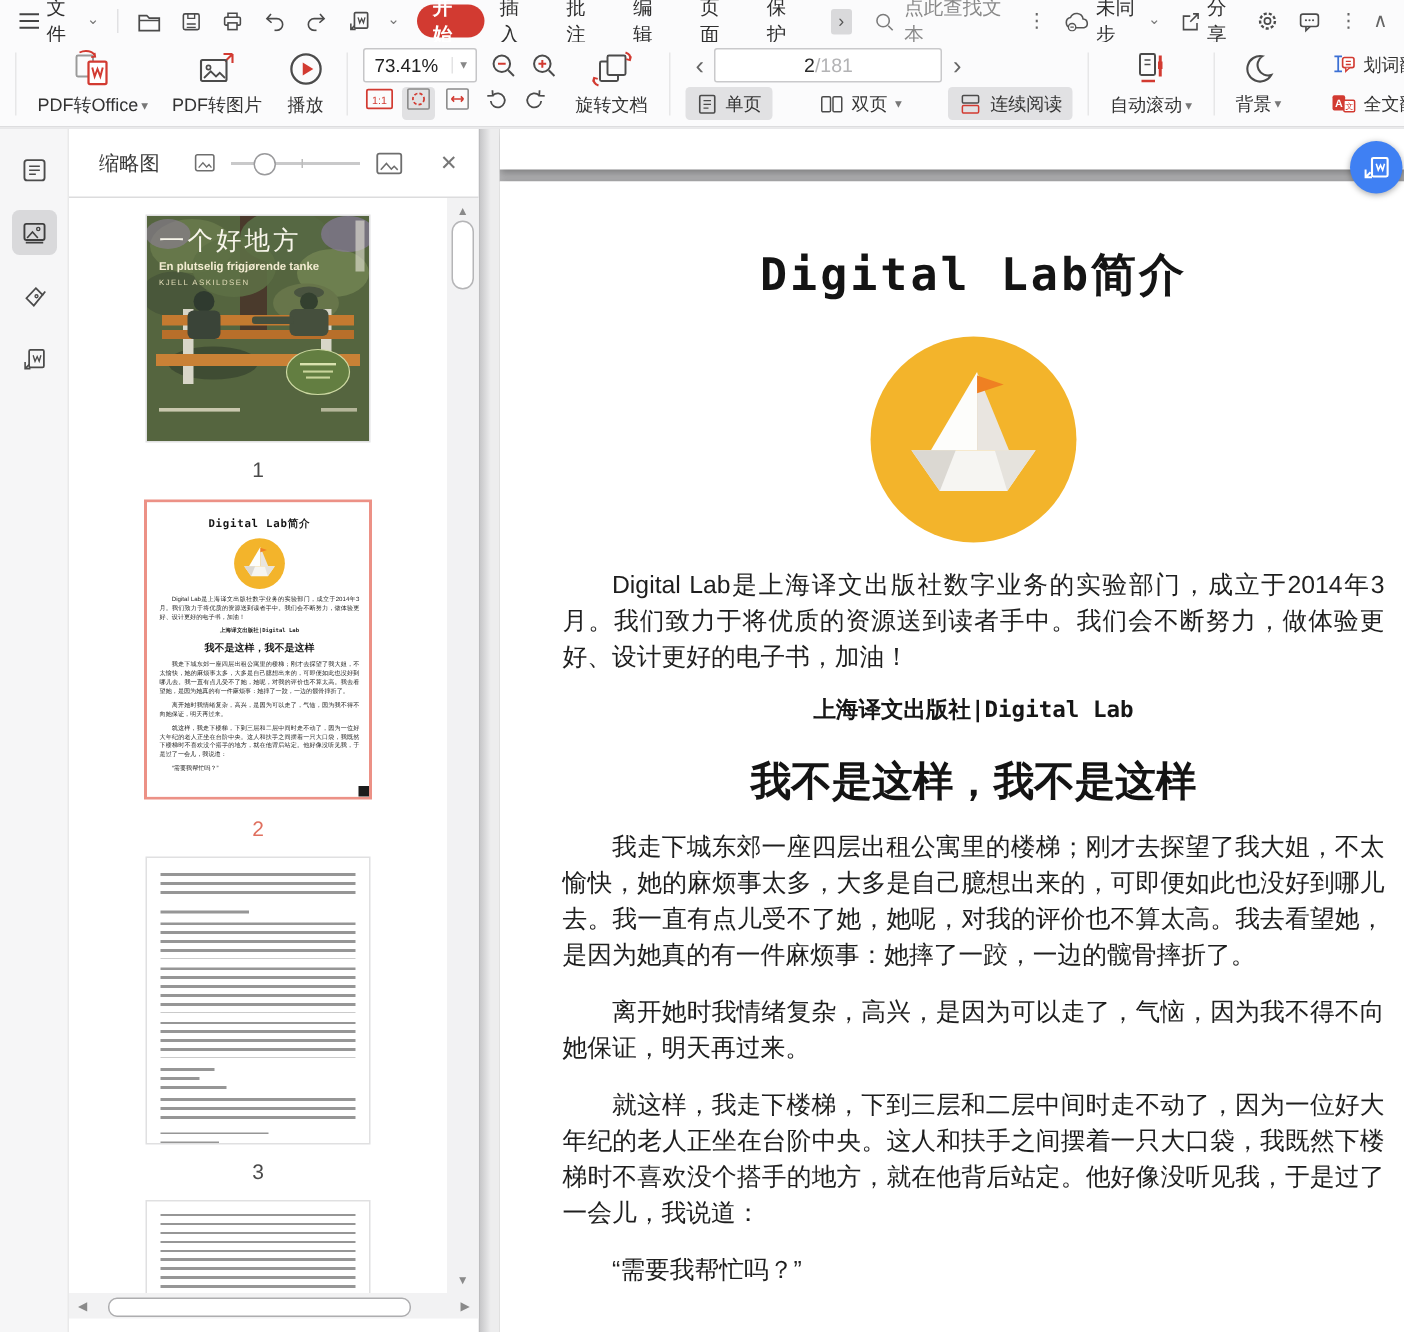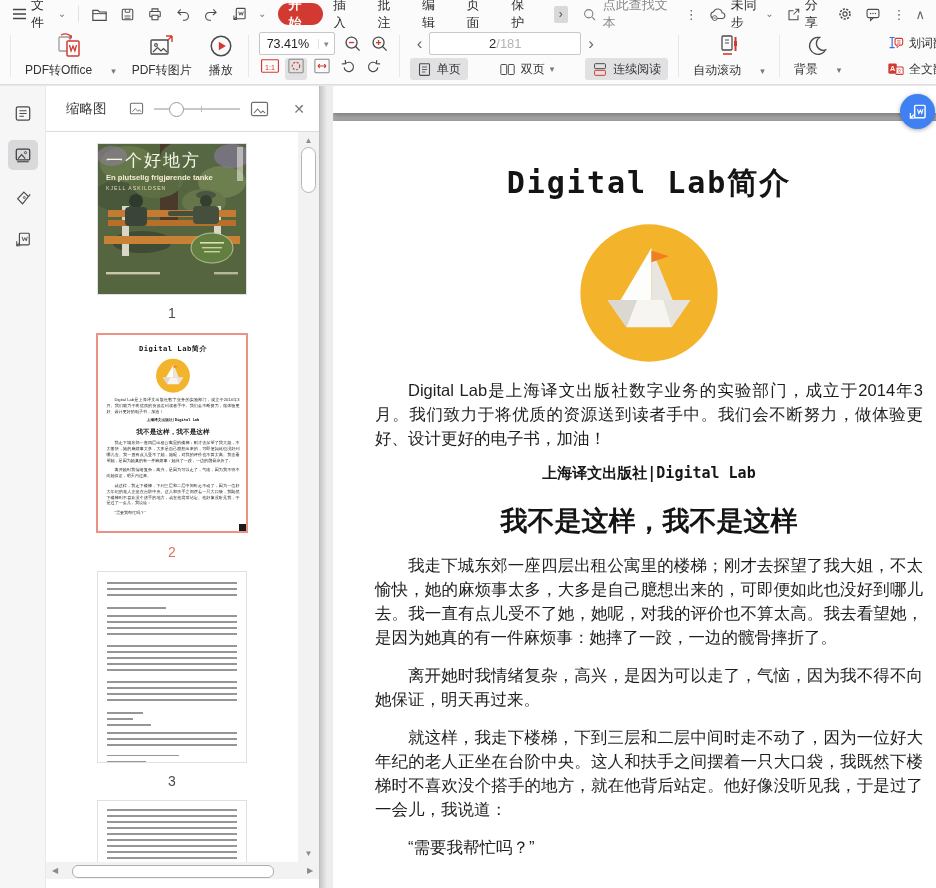--- a/index.html
+++ b/index.html
@@ -20,21 +20,21 @@
   .tb-search{display:flex;align-items:center;gap:6px;margin-left:14px;color:#8a8a8a;}
   .tb-right{margin-left:auto;display:flex;align-items:center;gap:0;}
   .kebab{color:#666;font-size:13px;padding:0 5px;}
   
   .ribbon{height:56px;border-bottom:1px solid #dddddf;display:flex;align-items:stretch;padding:0 4px;background:#fbfbfc;position:relative;}
   .rb-div{width:1px;background:#e7e7e8;margin:7px 6px;}
   .rb-stack{display:flex;flex-direction:column;justify-content:center;gap:3px;padding:0 4px;}
   .rb-chip{display:flex;align-items:center;gap:5px;height:23px;padding:0 7px;border-radius:3px;font-size:12px;color:#333;}
   .rb-chip.sel{background:#e1e1e3;}
   .rb-big{display:flex;flex-direction:column;align-items:center;justify-content:center;gap:3px;padding:0 8px;font-size:12px;color:#333;}
-  .rb-big .lbl{white-space:nowrap;display:flex;align-items:center;gap:19px;}
+  .rb-big .lbl{white-space:nowrap;display:flex;align-items:center;gap:2px;}
   .carets{font-size:9px;color:#777;}
   .zoombox{width:74px;height:21px;border:1px solid #c6c6c8;border-radius:2px;background:#fff;display:flex;align-items:center;font-size:12.5px;color:#222;}
   .zoombox .zv{flex:1;padding-left:7px;}
   .zoombox .zc{width:15px;color:#888;font-size:9px;text-align:center;border-left:1px solid #e3e3e4;}
   .pgbox{width:150px;height:21px;border:1px solid #c9c9cb;border-radius:2px;background:#fff;display:flex;align-items:center;justify-content:center;font-size:13px;}
   .pgbox .cur{color:#2c2c2c;}
   .pgbox .tot{color:#b3b3b5;}
   .navchev{color:#666;font-size:17px;padding:0 7px;line-height:1;}
   .smallico{width:22px;height:22px;display:flex;align-items:flex-start;justify-content:center;border-radius:3px;}
   .smallico.sel{background:#e1e1e3;}
@@ -325,20 +325,35 @@
             </svg>
         </span>
         <span class="smallico">
           <svg class="ic" width="18" height="17" viewBox="0 0 20 20">
               <path d="M14.5 11a5.5 5.5 0 1 1-1.6-4.4" fill="none" stroke="#4b4b4b" stroke-width="1.4"></path>
               <polyline points="13.2,2.5 12.9,6.8 17.2,6.9" fill="none" stroke="#4b4b4b" stroke-width="1.4"></polyline>
             </svg>
         </span>
       </div>
     </div>
+    <div class="rb-big">
+      <span class="icw">
+        <svg class="ic" width="28" height="26" viewBox="0 0 28 26">
+            <rect x="6" y="8" width="12" height="13" rx="1" fill="#fbfbfc" stroke="#4b4b4b" stroke-width="1.3"></rect>
+            <rect x="11" y="4" width="12" height="13" rx="1" fill="#fbfbfc" stroke="#4b4b4b" stroke-width="1.3"></rect>
+            <path d="M23 2c2.3.8 3.6 2.6 3 4.8" fill="none" stroke="#d23a31" stroke-width="1.4"></path>
+            <path d="M26.6 4.5l-.6 2.6-2.5-.7" fill="none" stroke="#d23a31" stroke-width="1.2"></path>
+            <path d="M5 24c-2.3-.8-3.6-2.6-3-4.8" fill="none" stroke="#d23a31" stroke-width="1.4"></path>
+            <path d="M1.4 21.5l.6-2.6 2.5.7" fill="none" stroke="#d23a31" stroke-width="1.2"></path>
+          </svg>
+      </span>
+      <span class="lbl">
+          <span>旋转文档</span>
+        </span>
+    </div>
     <div class="rb-div"></div>
 
     <div class="rb-stack">
       <div class="row">
         <span class="navchev">‹</span>
         <div class="pgbox">
           <span class="cur">2</span>
           <span class="tot">/181</span>
         </div>
         <span class="navchev">›</span>

